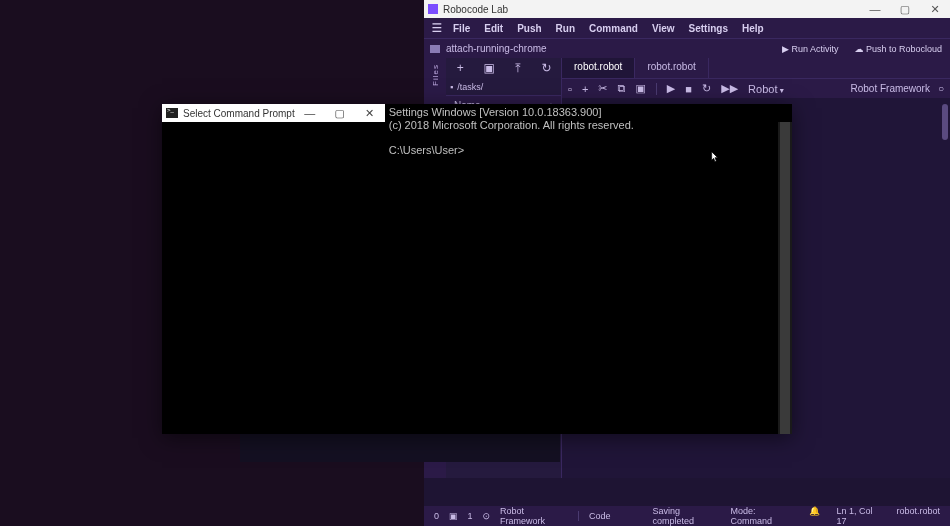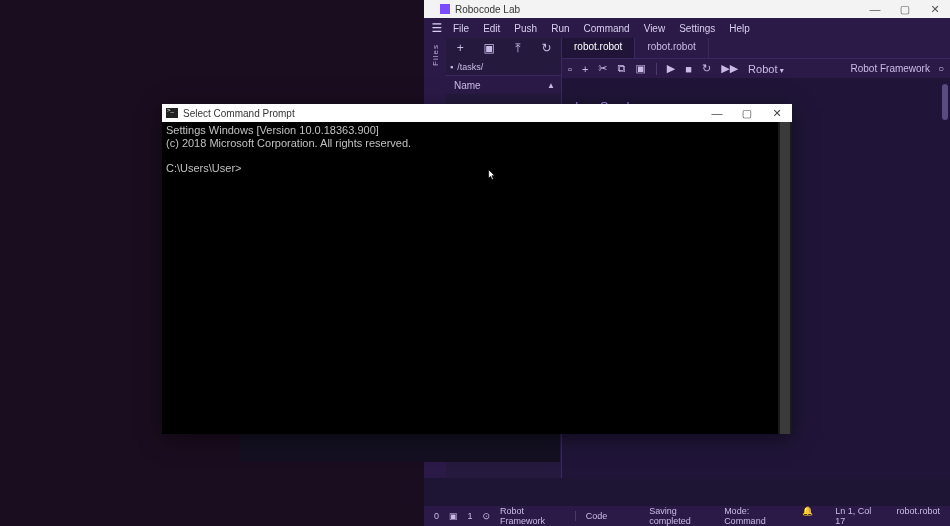--- a/index.html
+++ b/index.html
@@ -1,27 +1,27 @@
 <!DOCTYPE html>
 <html><head>
 <meta charset="utf-8">
 <style>
   * { margin: 0; padding: 0; box-sizing: border-box; font-family: "Segoe UI", Arial, sans-serif; }
   body { width: 950px; height: 526px; background: #1a0d1f; overflow: hidden; position: relative; }
 
   
   .ide { position: absolute; left: 424px; top: 0; width: 526px; height: 526px; background: #1e1433; display: flex; flex-direction: column; }
-  .ide-titlebar { height: 18px; background: #f3f3f3; display: flex; align-items: center; font-size: 10px; color: #333; padding-left: 16px; }
+  .ide-titlebar { height: 18px; background: #f3f3f3; display: flex; align-items: center; font-size: 10px; color: #333; padding-left: 4px; }
   .ide-titlebar .app-icon { width: 10px; height: 10px; background: #7b4dff; margin-right: 5px; }
   .ide-titlebar .title { flex: 1; }
   .ide-titlebar .winbtn { width: 30px; text-align: center; color: #555; font-size: 11px; line-height: 18px; }
 
   .ide-menubar { height: 20px; background: #2b1a47; display: flex; align-items: center; color: #d8cff0; font-size: 10px; padding: 0 4px; }
   .ide-menubar .ham { width: 18px; text-align: center; font-size: 12px; }
-  .ide-menubar .mitem { padding: 0 7px; cursor: pointer; }
+  .ide-menubar .mitem { padding: 0 7px; cursor: pointer; font-weight: bold; }
 
   .ide-openbar { height: 20px; background: #2b1a47; display: flex; align-items: center; color: #c9bbe6; font-size: 10px; padding-left: 6px; border-top: 1px solid #3a2860; }
   .ide-openbar .folder-mini { width: 10px; height: 8px; background: #8a7bb5; margin-right: 6px; }
   .ide-openbar .spacer { flex: 1; }
   .ide-openbar .run-act, .ide-openbar .push { font-size: 9px; padding: 0 8px; color: #d8cff0; }
 
   .ide-mainrow { flex: 1; display: flex; min-height: 0; background: #201538; }
   .ide-rail { width: 22px; background: #2b1a47; display: flex; flex-direction: column; align-items: center; padding-top: 6px; color: #bda9e0; font-size: 8px; }
   .ide-rail .rail-label { writing-mode: vertical-rl; transform: rotate(180deg); letter-spacing: 1px; }
 
@@ -45,24 +45,24 @@
   .ide-code .line1 { color: #b89fff; }
   .ide-code .comment { color: #7a6a9c; }
   .ide-code .kw { color: #63d4e6; }
   .ide-code .str { color: #e6b673; }
   .ide-code .val { color: #d0c6e8; }
   .ide-scrollbar { position: absolute; right: 2px; top: 6px; width: 6px; height: 36px; background: #5a4a80; border-radius: 3px; }
 
   .ide-footer-gap { height: 28px; background: #1e1433; }
   .ide-statusbar { height: 20px; background: #2b1a47; display: flex; align-items: center; color: #c9bbe6; font-size: 9px; padding: 0 10px; gap: 10px; }
   .ide-statusbar .sep { width: 1px; height: 10px; background: #4a3a70; }
-  .ide-statusbar .right { margin-left: auto; display: flex; gap: 22px; }
+  .ide-statusbar .right { margin-left: auto; display: flex; gap: 16px; }
 
   
-  .term { position: absolute; left: 162px; top: 104px; width: 630px; height: 330px; background: #000; box-shadow: 0 4px 20px rgba(0,0,0,.5); display: flex; flex-direction: column; }
+  .term { position: absolute; left: 162px; top: 104px; width: 630px; height: 330px; background: #000; box-shadow: 0 4px 20px rgba(0,0,0,.5); display: flex; flex-direction: row; }
   .term-titlebar { height: 18px; background: #fff; display: flex; align-items: center; font-size: 10px; color: #333; padding-left: 4px; }
   .term-titlebar .ticon { width: 12px; height: 10px; background: #222; margin-right: 5px; position: relative; }
   .term-titlebar .ticon::after { content: ">_"; color: #fff; font-size: 6px; position: absolute; top: -1px; left: 1px; }
   .term-titlebar .title { flex: 1; }
   .term-titlebar .winbtn { width: 30px; text-align: center; color: #444; font-size: 11px; line-height: 18px; }
   .term-body { flex: 1; padding: 2px 4px; font-family: Consolas, monospace; font-size: 11px; line-height: 12px; color: #c0c0c0; white-space: pre; position: relative; }
   .term-cursor { position: absolute; left: 308px; top: 34px; width: 8px; height: 14px; pointer-events: none; }
   .term-cursor svg { width: 100%; height: 100%; }
   .term-scroll { position: absolute; right: 0; top: 18px; bottom: 0; width: 14px; background: #1a1a1a; }
   .term-scroll .thumb { position: absolute; top: 0; left: 2px; width: 10px; height: 100%; background: #3a3a3a; }
@@ -88,20 +88,27 @@
     <div class="mitem">File</div>
     <div class="mitem">Edit</div>
     <div class="mitem">Push</div>
     <div class="mitem">Run</div>
     <div class="mitem">Command</div>
     <div class="mitem">View</div>
     <div class="mitem">Settings</div>
     <div class="mitem">Help</div>
   </div>
 
+  <div class="ide-openbar">
+    <div class="folder-mini"></div>
+    <div>attach-running-chrome</div>
+    <div class="spacer"></div>
+    <div class="run-act">▶ <span>Run Activity</span></div>
+    <div class="push">☁ <span>Push to Robocloud</span></div>
+  </div>
 
   <div class="ide-mainrow">
     <div class="ide-rail">
       <div class="rail-label">Files</div>
     </div>
 
     <div class="ide-filecol">
       <div class="ide-file-toolbar">
         <span>+</span>
         <span>▣</span>

